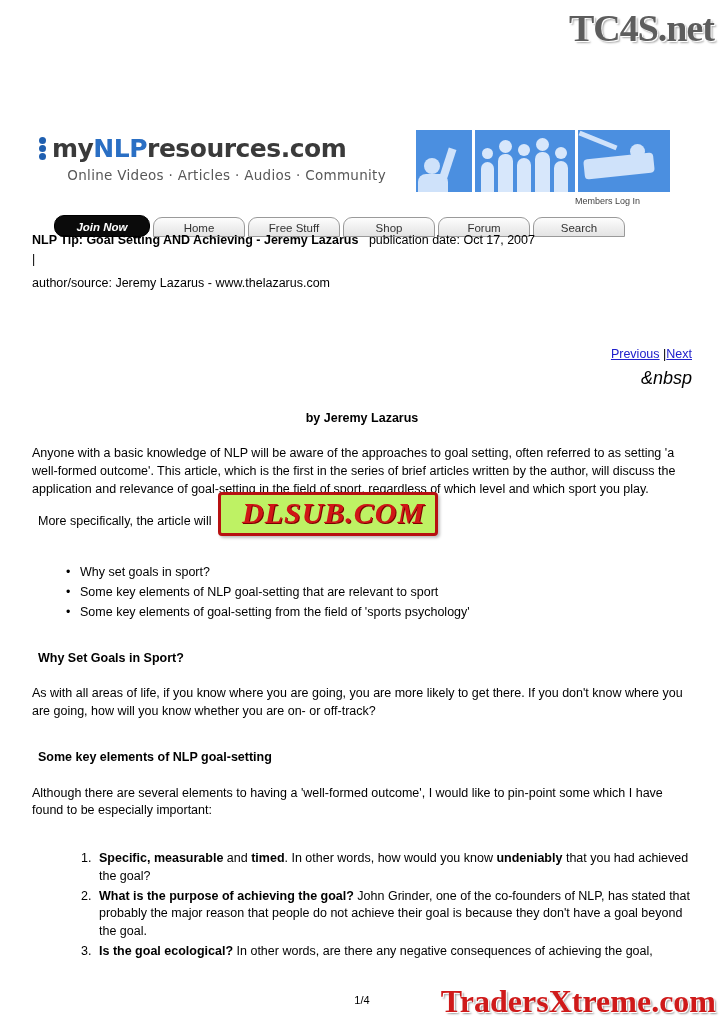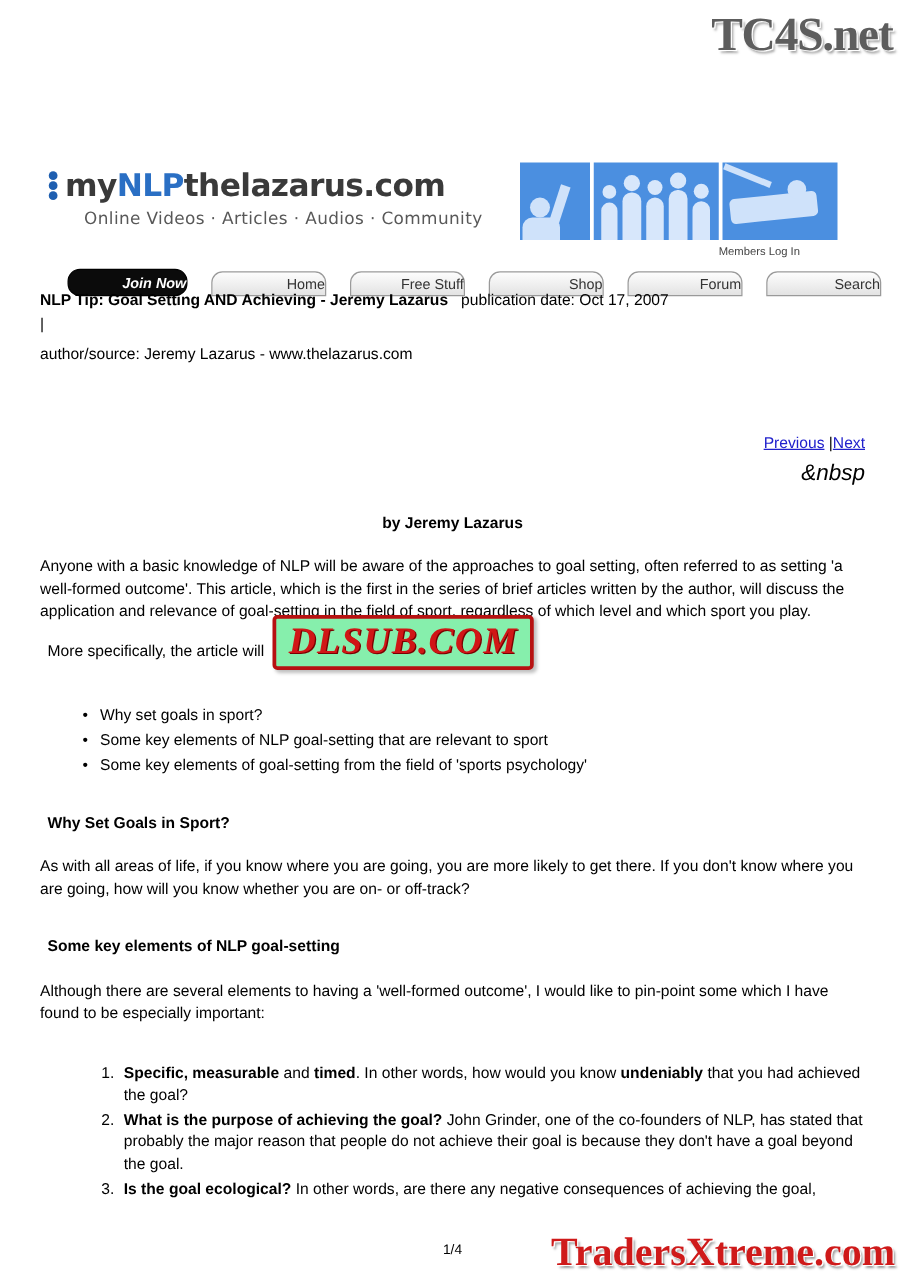--- a/index.html
+++ b/index.html
@@ -128,24 +128,24 @@
     position: absolute;
     left: 54px;
     top: 215px;
     height: 22px;
   }
   .nav-btn {
     display: inline-block;
     height: 20px;
     line-height: 20px;
     padding: 0 0;
-    margin-right: 19px;
+    margin-right: 3px;
     font-size: 11.5px;
     color: #333;
-    text-align: right;
+    text-align: center;
     border: 1px solid #9a9a9a;
     border-radius: 9px 9px 0 0;
     background: linear-gradient(#fdfdfd, #e3e3e3);
     vertical-align: bottom;
     box-sizing: border-box;
     min-width: 92px;
   }
   .nav-btn.join {
     background: #0b0b0b;
     color: #ffffff;
@@ -237,24 +237,24 @@
   .dlsub {
     position: absolute;
     left: 218px;
     top: 492px;
     font-family: "Liberation Serif", serif;
     font-weight: bold;
     font-style: italic;
     font-size: 30px;
     letter-spacing: 1px;
     color: #d01616;
-    background: #86efac;
+    background: #bef264;
     border: 3px solid #b71111;
     border-radius: 4px;
-    padding: 1px 10px 3px 10px;
+    padding: 1px 10px 3px 21px;
     text-shadow: 1px 1px 0 #7a0000;
     box-shadow: 2px 2px 3px rgba(0,0,0,0.25);
   }
 
   
   .page-num {
     position: absolute;
     left: 0;
     right: 0;
     bottom: 18px;
@@ -275,21 +275,21 @@
 </head>
 <body>
 
 <div class="tc4s">TC4S.net</div>
 
 <div class="banner">
 
   <div class="logo-block">
     <span class="logo-dots">
       <i></i><i></i><i></i>
-    </span><span class="logo-text"><span>my</span><span class="blue">NLP</span><span>thelazarus.com</span></span>
+    </span><span class="logo-text"><span>my</span><span class="blue">NLP</span><span>resources.com</span></span>
     <div class="logo-sub">Online Videos · Articles · Audios · Community</div>
   </div>
 
   <div class="banner-images">
     <div class="bimg one b1">
       <span class="sil head"></span>
         <span class="sil body"></span>
         <span class="sil arm"></span>
     </div>
     <div class="bimg two b2">

